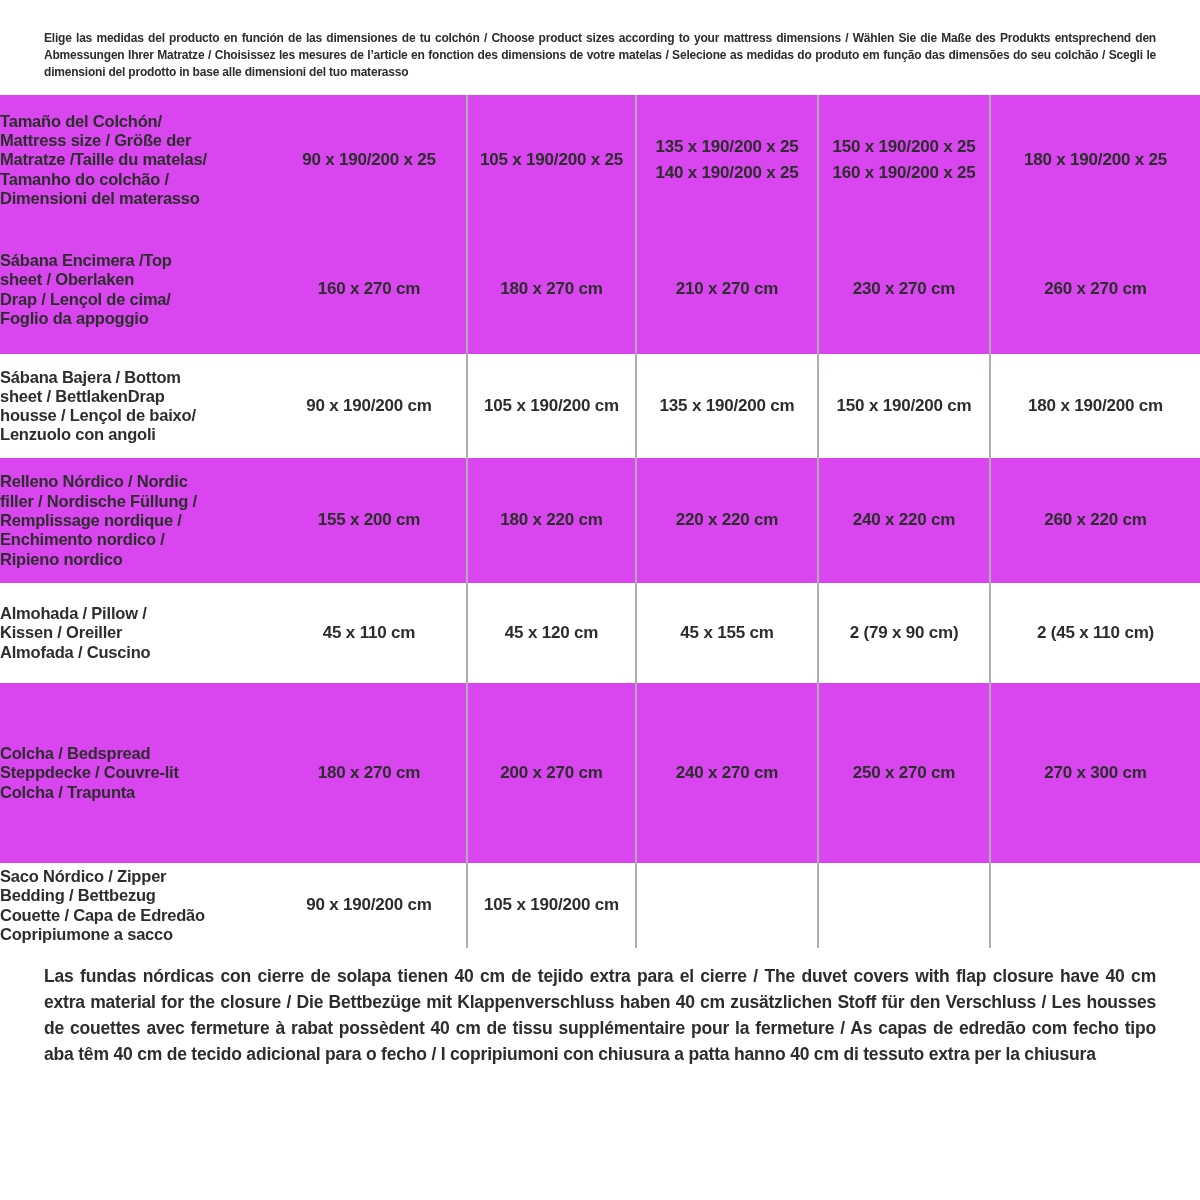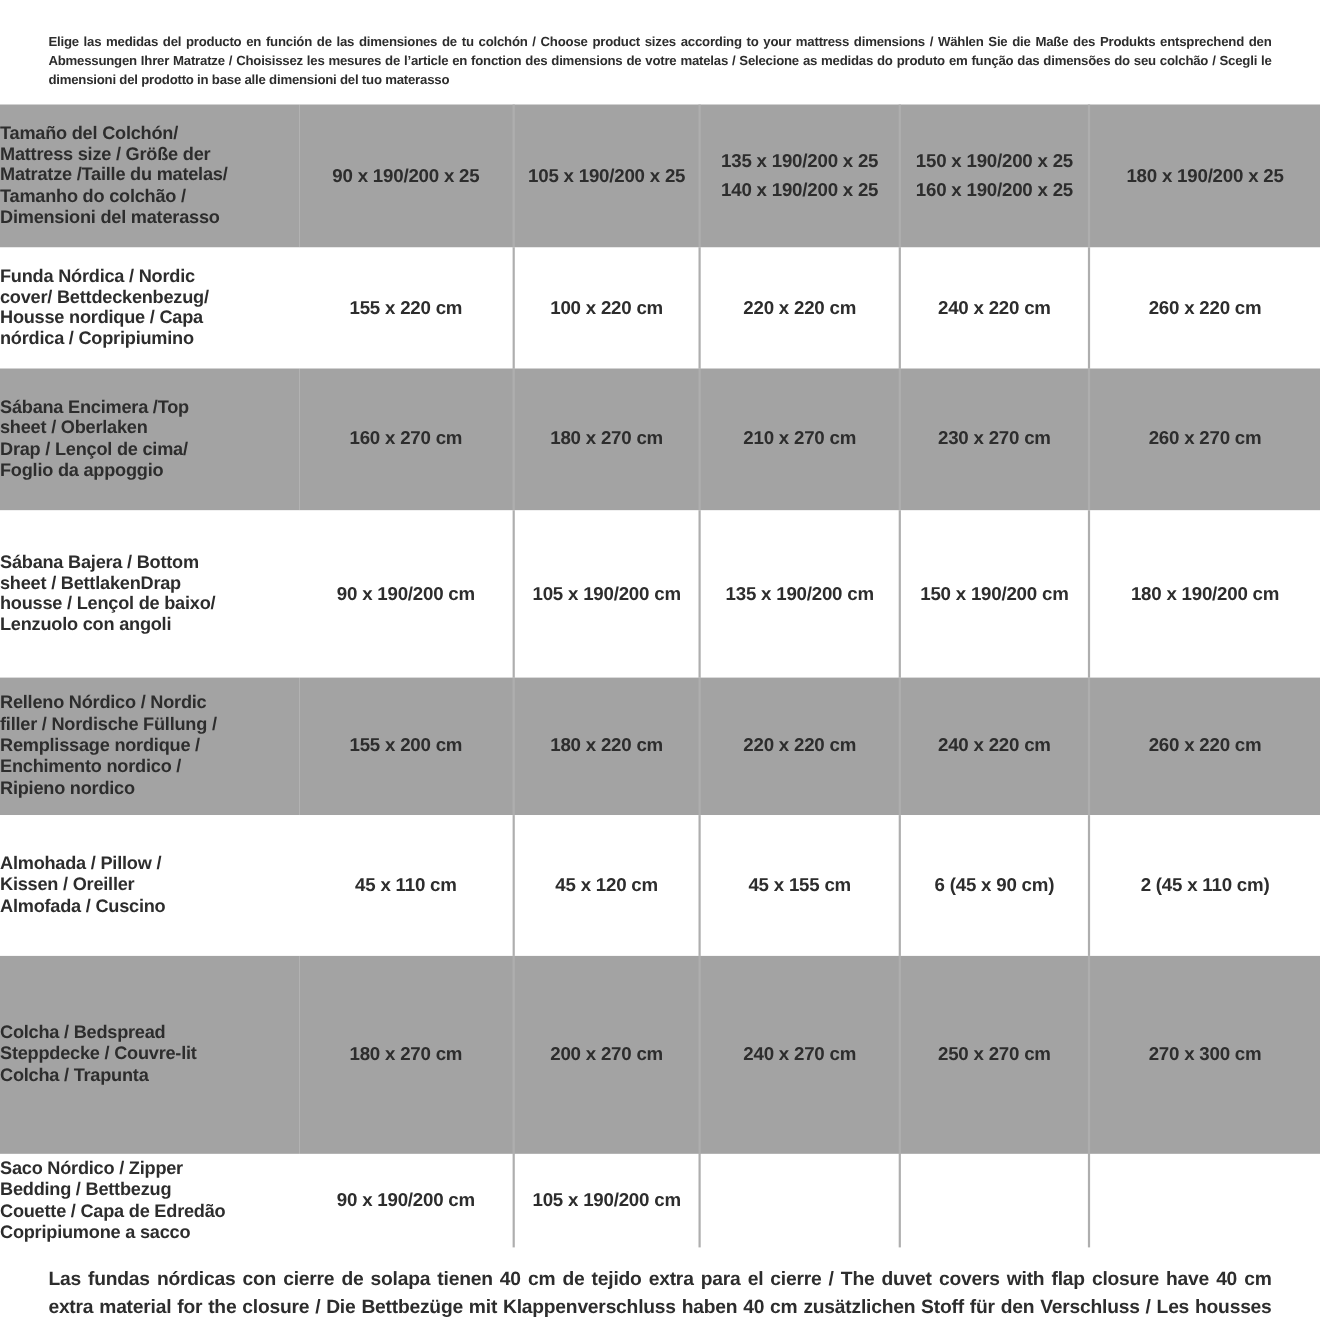--- a/index.html
+++ b/index.html
@@ -39,29 +39,29 @@
     white-space: pre-line;
     letter-spacing: -0.2px;
   }
   td.val {
     text-align: center;
     font-size: 17px;
     line-height: 1.55;
     white-space: pre-line;
     letter-spacing: -0.2px;
   }
-  tr.gray { background: #a3a3a3; padding-left: 40px; }
+  tr.gray { background: #d946ef; padding-left: 40px; }
   tr.white { background: #ffffff; }
   td.b { border-left: 2px solid #aeaeae; }
   tr.h-header  { height: 130px; }
   tr.h-funda   { height: 110px; }
   tr.h-encimera{ height: 129px; }
-  tr.h-bajera  { height: 152px; }
+  tr.h-bajera  { height: 104px; }
   tr.h-relleno { height: 125px; border-radius: 27px; }
-  tr.h-almohada{ height: 128px; }
+  tr.h-almohada{ height: 100px; }
   tr.h-colcha  { height: 180px; }
   tr.h-saco    { height: 85px;  }
   .footnote {
     margin: 16px 44px 0 44px;
     font-size: 17.5px;
     line-height: 1.48;
     text-align: justify;
     letter-spacing: -0.2px;
   }
 </style>
@@ -89,31 +89,20 @@
 Dimensioni del materasso</td>
     <td class="val">90 x 190/200 x 25</td>
     <td class="val b">105 x 190/200 x 25</td>
     <td class="val b">135 x 190/200 x 25
 140 x 190/200 x 25</td>
     <td class="val b">150 x 190/200 x 25
 160 x 190/200 x 25</td>
     <td class="val b">180 x 190/200 x 25</td>
   </tr>
 
-  <tr class="white h-funda">
-    <td class="label">Funda Nórdica /  Nordic
-cover/ Bettdeckenbezug/
-Housse nordique  / Capa
-nórdica / Copripiumino</td>
-    <td class="val">155 x 220 cm</td>
-    <td class="val b">100 x 220 cm</td>
-    <td class="val b">220 x 220 cm</td>
-    <td class="val b">240 x 220 cm</td>
-    <td class="val b">260 x 220 cm</td>
-  </tr>
 
   <tr class="gray h-encimera">
     <td class="label">Sábana Encimera /Top
 sheet / Oberlaken
 Drap / Lençol de cima/
 Foglio da appoggio</td>
     <td class="val">160 x 270 cm</td>
     <td class="val b">180 x 270 cm</td>
     <td class="val b">210 x 270 cm</td>
     <td class="val b">230 x 270 cm</td>
@@ -145,21 +134,21 @@
     <td class="val b">260 x 220 cm</td>
   </tr>
 
   <tr class="white h-almohada">
     <td class="label">Almohada  / Pillow /
 Kissen / Oreiller
 Almofada / Cuscino</td>
     <td class="val">45 x 110 cm</td>
     <td class="val b">45 x 120 cm</td>
     <td class="val b">45 x 155 cm</td>
-    <td class="val b">6 (45 x 90 cm)</td>
+    <td class="val b">2 (79 x 90 cm)</td>
     <td class="val b">2 (45 x 110 cm)</td>
   </tr>
 
   <tr class="gray h-colcha">
     <td class="label">Colcha / Bedspread
 Steppdecke / Couvre-lit
 Colcha / Trapunta</td>
     <td class="val">180 x 270 cm</td>
     <td class="val b">200 x 270 cm</td>
     <td class="val b">240 x 270 cm</td>

